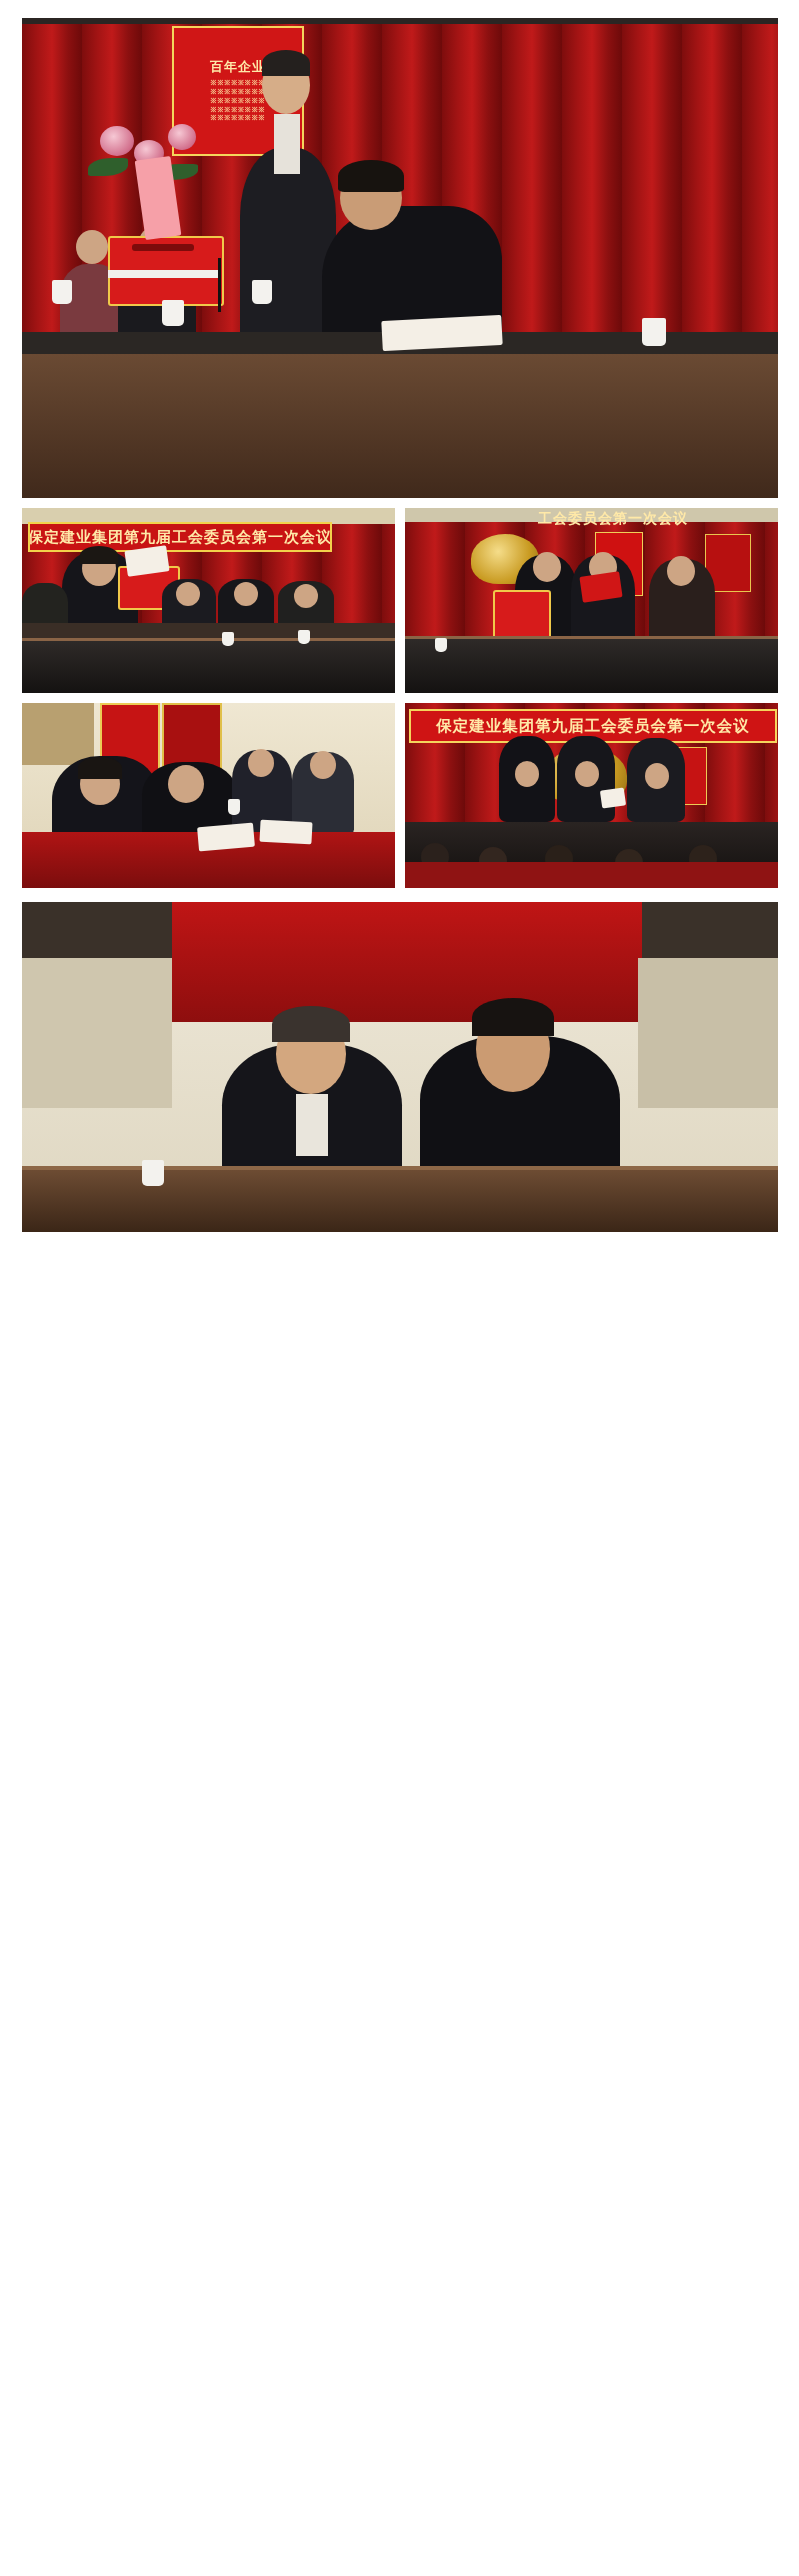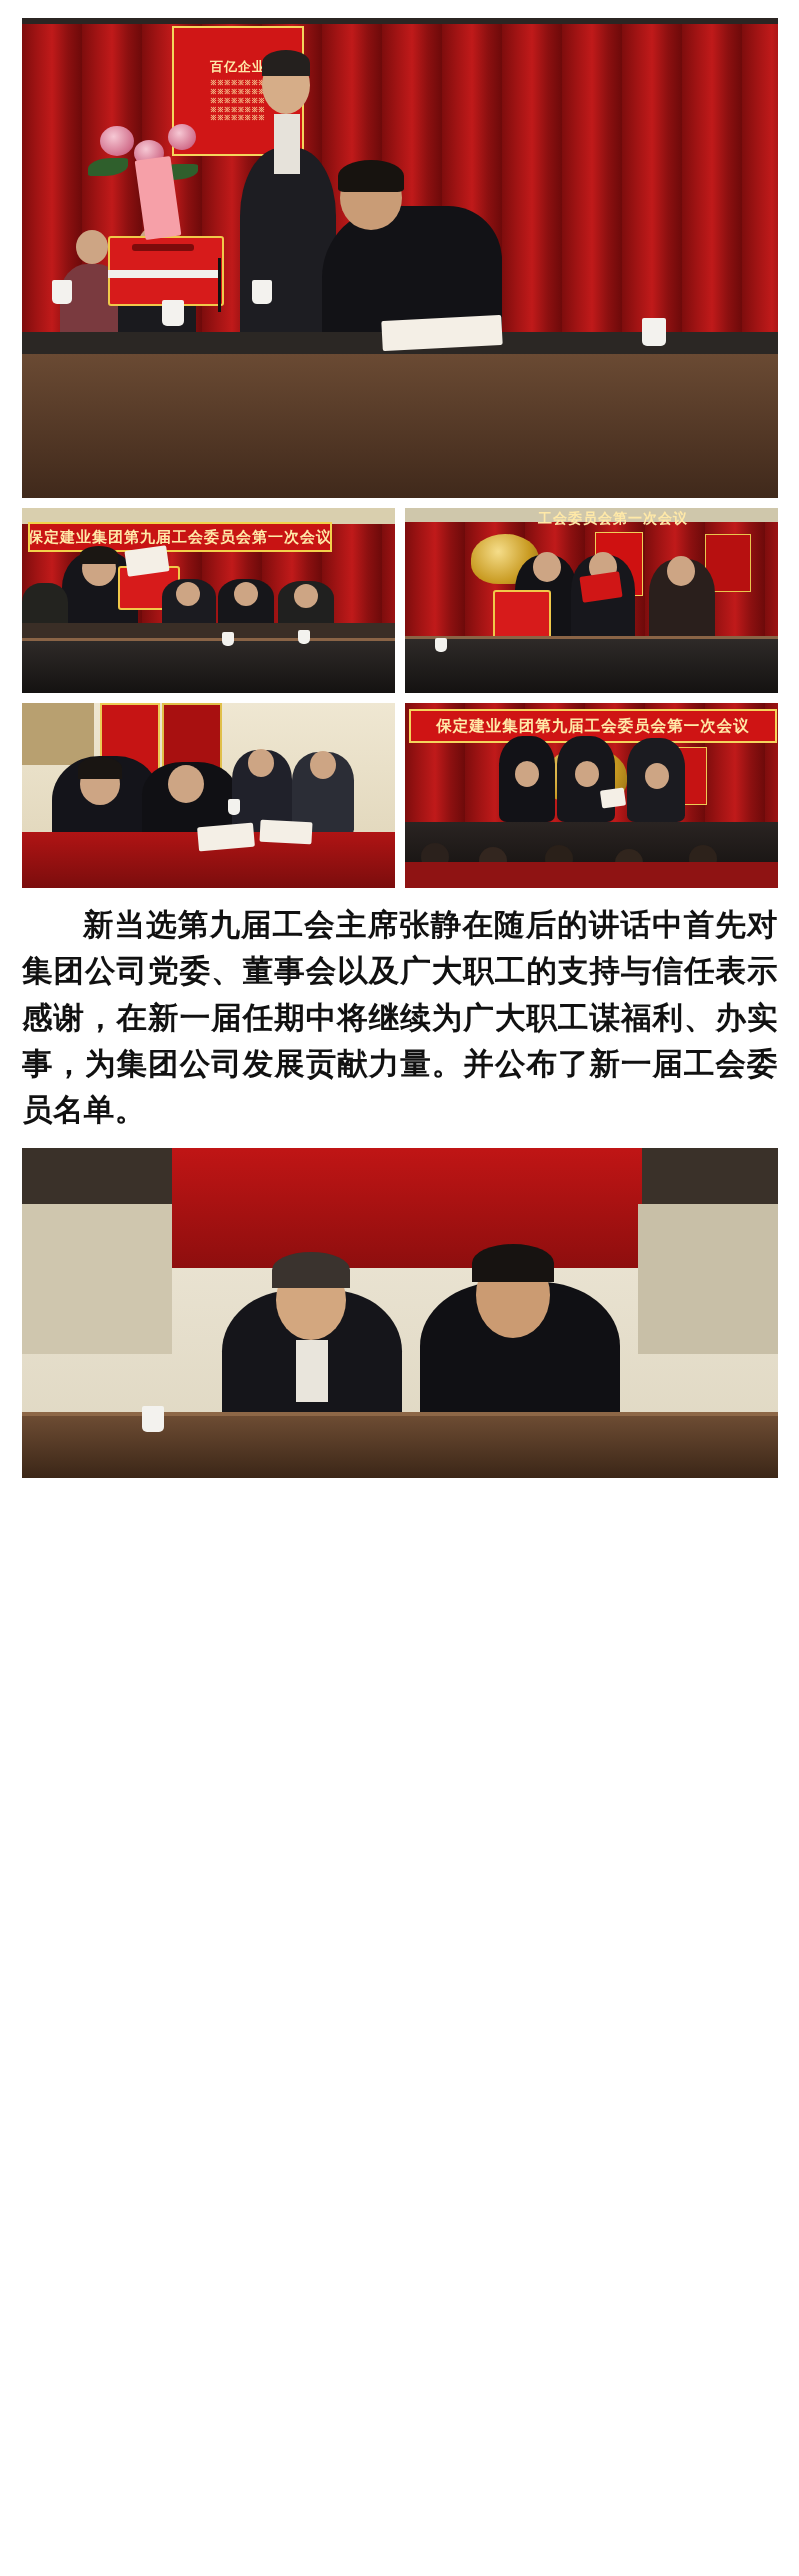--- a/index.html
+++ b/index.html
@@ -150,21 +150,21 @@
 </head>
 <body>
 
 <div class="page">
 
   <div class="photo photo-large">
     <div class="curtain"></div>
     <div style="position:absolute;left:0;top:0;width:100%;height:6px;background:#2b2523;"></div>
 
     <div class="banner" style="left:150px;top:8px;width:120px;height:118px;background:#d01616;border-color:#f4d65c;font-size:11px;flex-direction:column;line-height:1.25;padding:4px;">
-      <span style="font-size:13px;">百亿企业</span>
+      <span style="font-size:13px;">百年企业</span>
       <span style="font-size:7px;opacity:.85;margin-top:4px;">※※※※※※※※<br>※※※※※※※※<br>※※※※※※※※<br>※※※※※※※※<br>※※※※※※※※</span>
     </div>
 
     <div class="flower" style="left:78px;top:108px;width:34px;height:30px;"></div>
     <div class="flower" style="left:112px;top:122px;width:30px;height:26px;"></div>
     <div class="flower" style="left:146px;top:106px;width:28px;height:26px;"></div>
     <div class="leaf" style="left:66px;top:140px;width:40px;height:18px;"></div>
     <div class="leaf" style="left:130px;top:146px;width:46px;height:16px;"></div>
 
     <div class="figure" style="left:218px;width:96px;height:200px;bottom:150px;background:#1d1d22;"></div>
@@ -278,21 +278,20 @@
       <div class="head" style="left:16px;top:140px;width:28px;height:28px;background:#2b211c;"></div>
       <div class="head" style="left:74px;top:144px;width:28px;height:28px;background:#33261f;"></div>
       <div class="head" style="left:140px;top:142px;width:28px;height:28px;background:#2a2019;"></div>
       <div class="head" style="left:210px;top:146px;width:28px;height:28px;background:#31251d;"></div>
       <div class="head" style="left:284px;top:142px;width:28px;height:28px;background:#2d221b;"></div>
       <div style="position:absolute;left:0;right:0;bottom:0;height:26px;background:#8f1313;"></div>
     </div>
   </div>
 
   <div class="article">
-    <p>新当选第九届工会主席张静在随后的讲话中首先对集团公司党委、董事会以及广大职工的支持与信任表示感谢，在新一届任期中将继续为广大职工谋福利、办实事，为集团公司发展贡献力量。并公布了新一届工会委员名单。</p>
   </div>
 
   <div class="photo photo-bottom">
     <div style="position:absolute;inset:0;background:linear-gradient(#efe9da,#ded6c0);"></div>
     <div style="position:absolute;left:0;top:0;width:100%;height:56px;background:#3a3129;"></div>
     <div style="position:absolute;left:150px;top:0;width:470px;height:120px;background:linear-gradient(#c01515,#8e0e0e);"></div>
     <div style="position:absolute;left:0;top:56px;width:150px;height:150px;background:#cfc6ae;"></div>
     <div style="position:absolute;right:0;top:56px;width:140px;height:150px;background:#c8bfa7;"></div>
 
     <div class="figure" style="left:200px;width:180px;height:170px;bottom:18px;background:#15151a;border-radius:40% 40% 8% 8% / 36% 36% 6% 6%;"></div>

